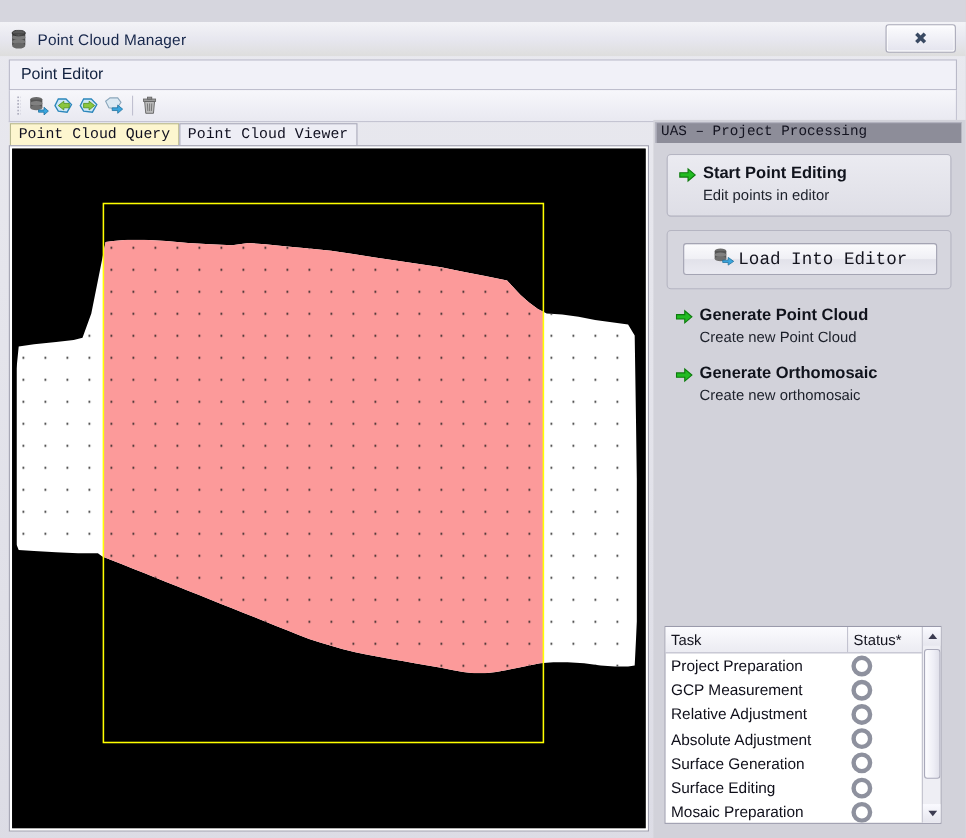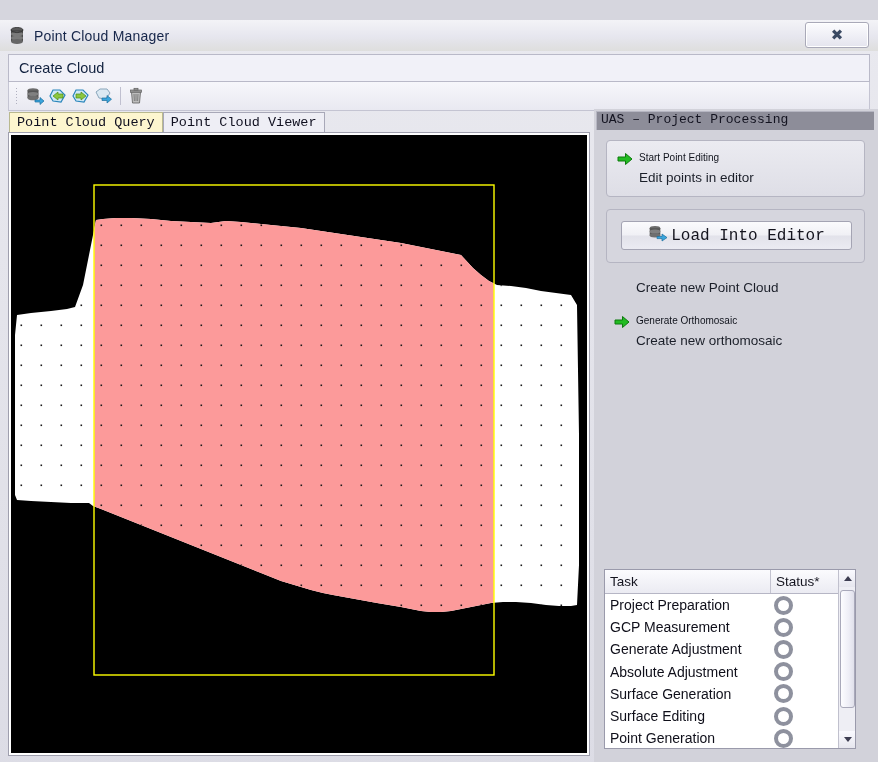--- a/index.html
+++ b/index.html
@@ -183,22 +183,22 @@
     display: flex;
     align-items: flex-start;
   }
   .arrow-ic {
     width: 16px; height: 16px;
     flex: 0 0 16px;
     margin-top: 2px;
     margin-right: 6px;
   }
   .act-title {
-    font-size: 10px;
-    font-weight: normal;
+    font-size: 15px;
+    font-weight: bold;
     color: #10131c;
     line-height: 17px;
   }
   .act-sub {
     font-size: 13.5px;
     color: #1b1f29;
     line-height: 19px;
     margin-left: 22px;
     margin-top: 1px;
   }
@@ -332,21 +332,21 @@
         <ellipse cx="7" cy="3" rx="6" ry="2.6" fill="none" stroke="#2f2f2f" stroke-width="0.8"></ellipse>
       </svg>
     </span>
     <span class="tb-title">Point Cloud Manager</span>
     <div id="close-btn">
       <span class="x">✖</span>
     </div>
   </div>
 
   <div id="pc-header">
-    <span class="label">Create Cloud</span>
+    <span class="label">Point Editor</span>
   </div>
 
   <div id="toolbar">
     <div class="tb-grip"></div>
 
     <div class="tool-btn">
       <svg width="19" height="18" viewBox="0 0 19 18">
         <ellipse cx="7" cy="3.5" rx="5.5" ry="2.3" fill="#6b6b6b"></ellipse>
         <rect x="1.5" y="3.5" width="11" height="7.5" fill="#555"></rect>
         <ellipse cx="7" cy="7" rx="5.5" ry="2.1" fill="#808080"></ellipse>
@@ -476,20 +476,28 @@
             <ellipse cx="7" cy="6.6" rx="5.3" ry="2" fill="#808080"></ellipse>
             <ellipse cx="7" cy="10.2" rx="5.3" ry="2.2" fill="#6f6f6f"></ellipse>
             <path d="M9 11.5 L14 11.5 L14 9 L19 12.6 L14 16 L14 13.6 L9 13.6 Z" fill="#3aa5dd" stroke="#1d6f9c" stroke-width="0.7"></path>
           </svg>
         </span>
         <span class="lbl">Load Into Editor</span>
       </div>
     </div>
 
     <div class="plain-action">
+      <div class="action-row">
+        <span class="arrow-ic">
+          <svg width="16" height="16" viewBox="0 0 16 16">
+            <path d="M1 6 L8.5 6 L8.5 2.5 L15 8 L8.5 13.5 L8.5 10 L1 10 Z" fill="#22bb22" stroke="#0d7a0d" stroke-width="1"></path>
+          </svg>
+        </span>
+        <span class="act-title">Generate Point Cloud</span>
+      </div>
       <div class="act-sub">Create new Point Cloud</div>
     </div>
 
     <div class="plain-action">
       <div class="action-row">
         <span class="arrow-ic">
           <svg width="16" height="16" viewBox="0 0 16 16">
             <path d="M1 6 L8.5 6 L8.5 2.5 L15 8 L8.5 13.5 L8.5 10 L1 10 Z" fill="#22bb22" stroke="#0d7a0d" stroke-width="1"></path>
           </svg>
         </span>
@@ -511,21 +519,21 @@
             <span class="donut"></span>
           </div>
         </div>
         <div class="task-row">
           <div class="name">GCP Measurement</div>
           <div class="status">
             <span class="donut"></span>
           </div>
         </div>
         <div class="task-row">
-          <div class="name">Generate Adjustment</div>
+          <div class="name">Relative Adjustment</div>
           <div class="status">
             <span class="donut"></span>
           </div>
         </div>
         <div class="task-row">
           <div class="name">Absolute Adjustment</div>
           <div class="status">
             <span class="donut"></span>
           </div>
         </div>
@@ -535,21 +543,21 @@
             <span class="donut"></span>
           </div>
         </div>
         <div class="task-row">
           <div class="name">Surface Editing</div>
           <div class="status">
             <span class="donut"></span>
           </div>
         </div>
         <div class="task-row">
-          <div class="name">Point Generation</div>
+          <div class="name">Mosaic Preparation</div>
           <div class="status">
             <span class="donut"></span>
           </div>
         </div>
       </div>
 
     <div id="task-scroll">
       <div class="sb-btn">
         <span class="sb-arrow up"></span>
       </div>

